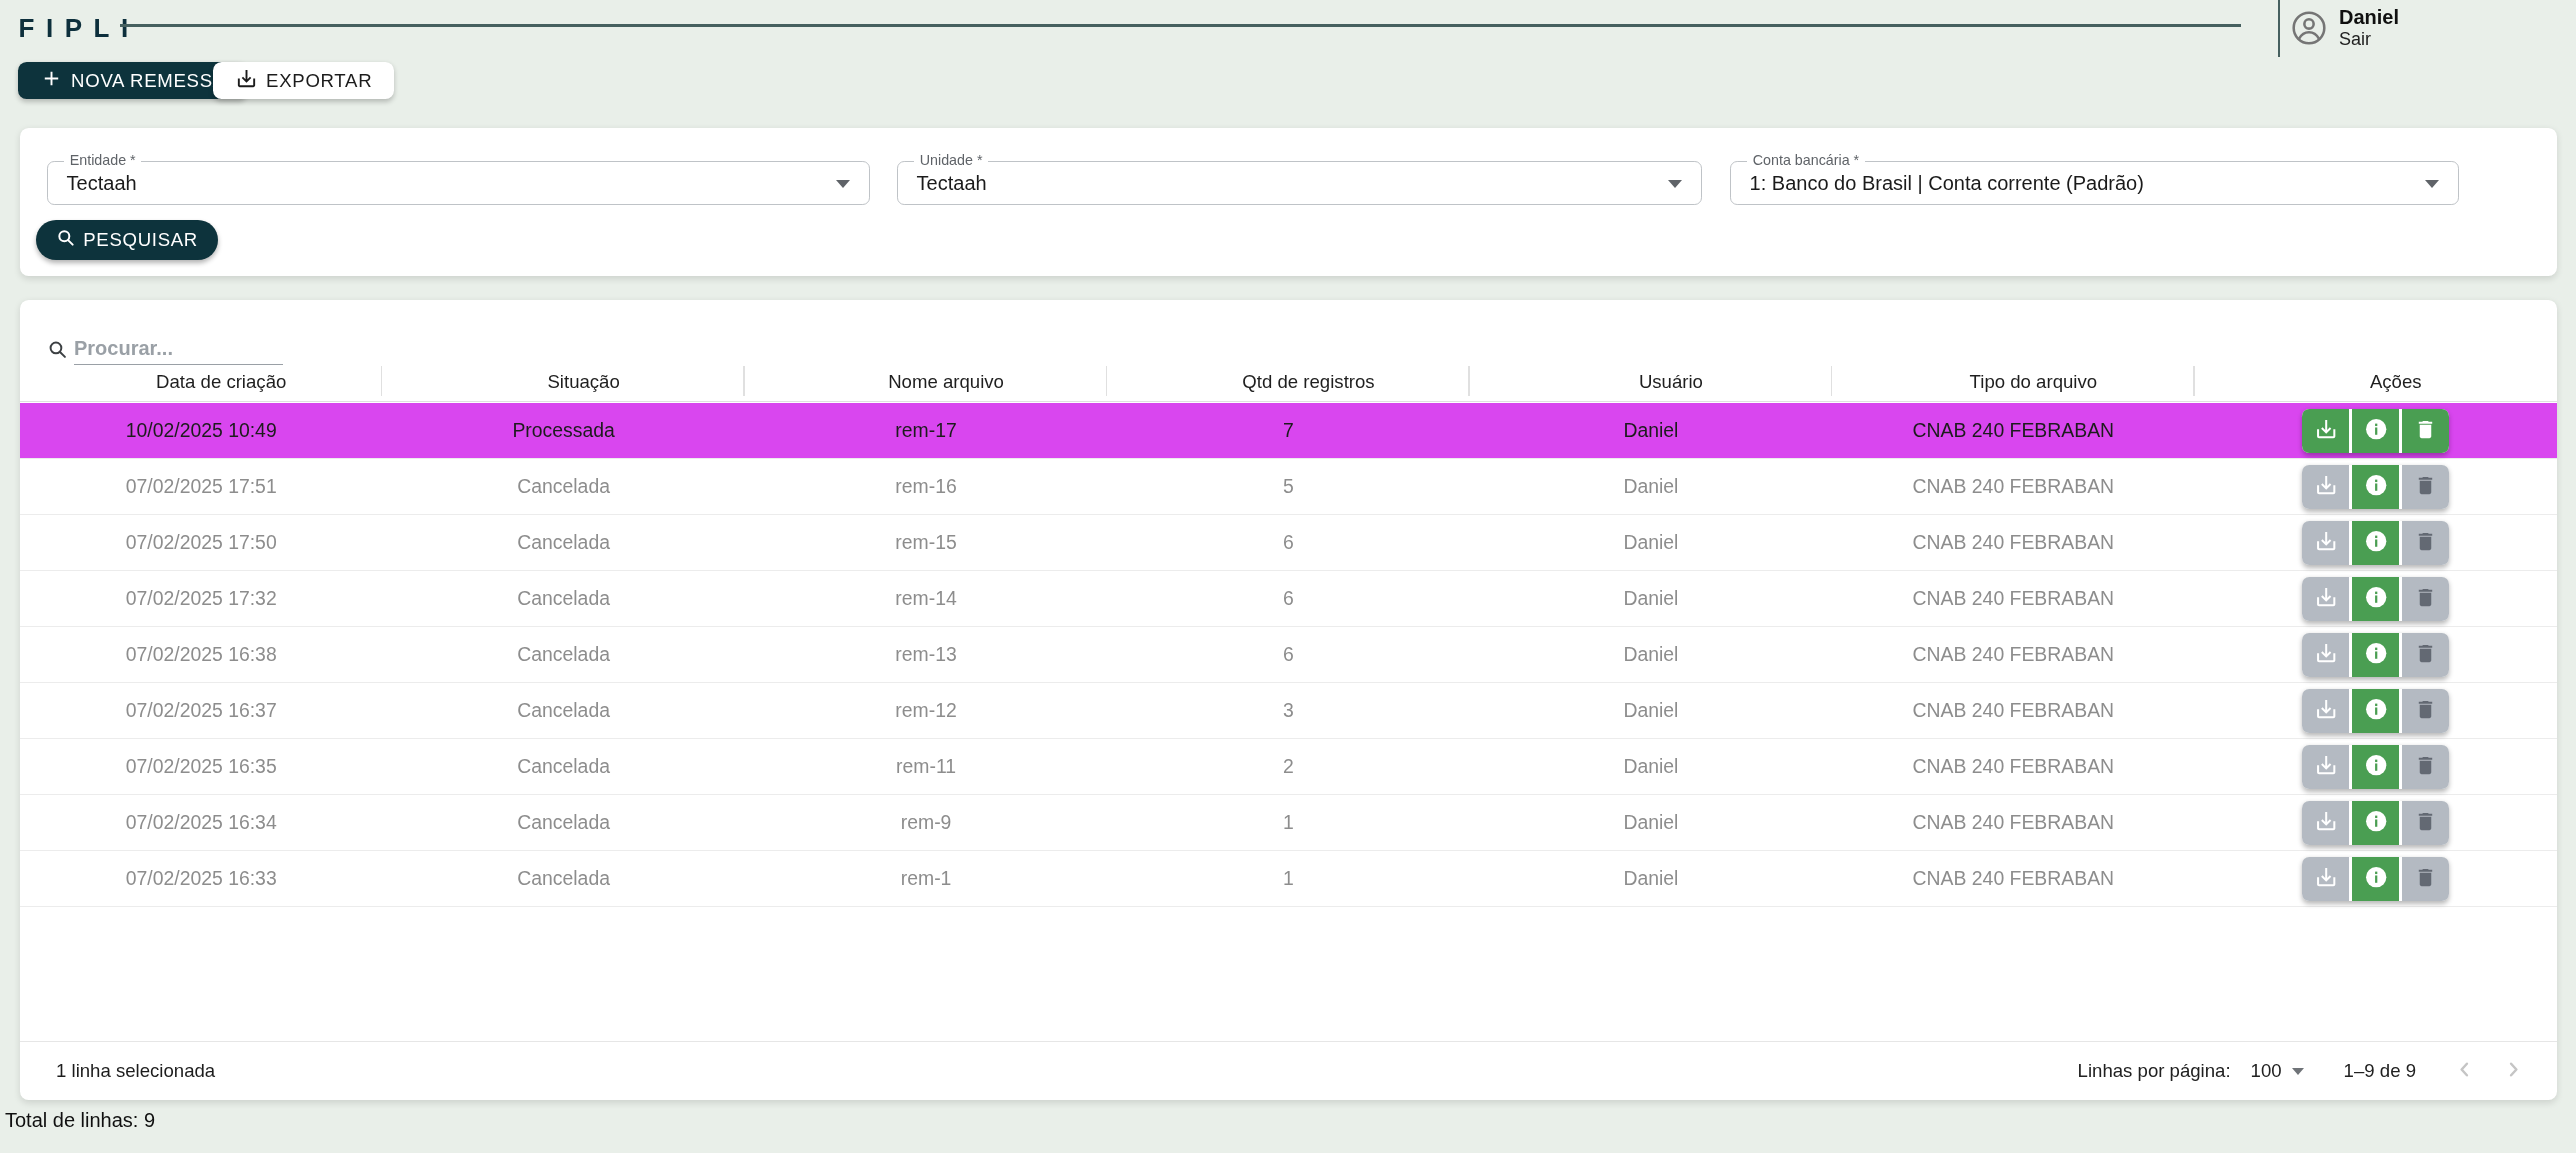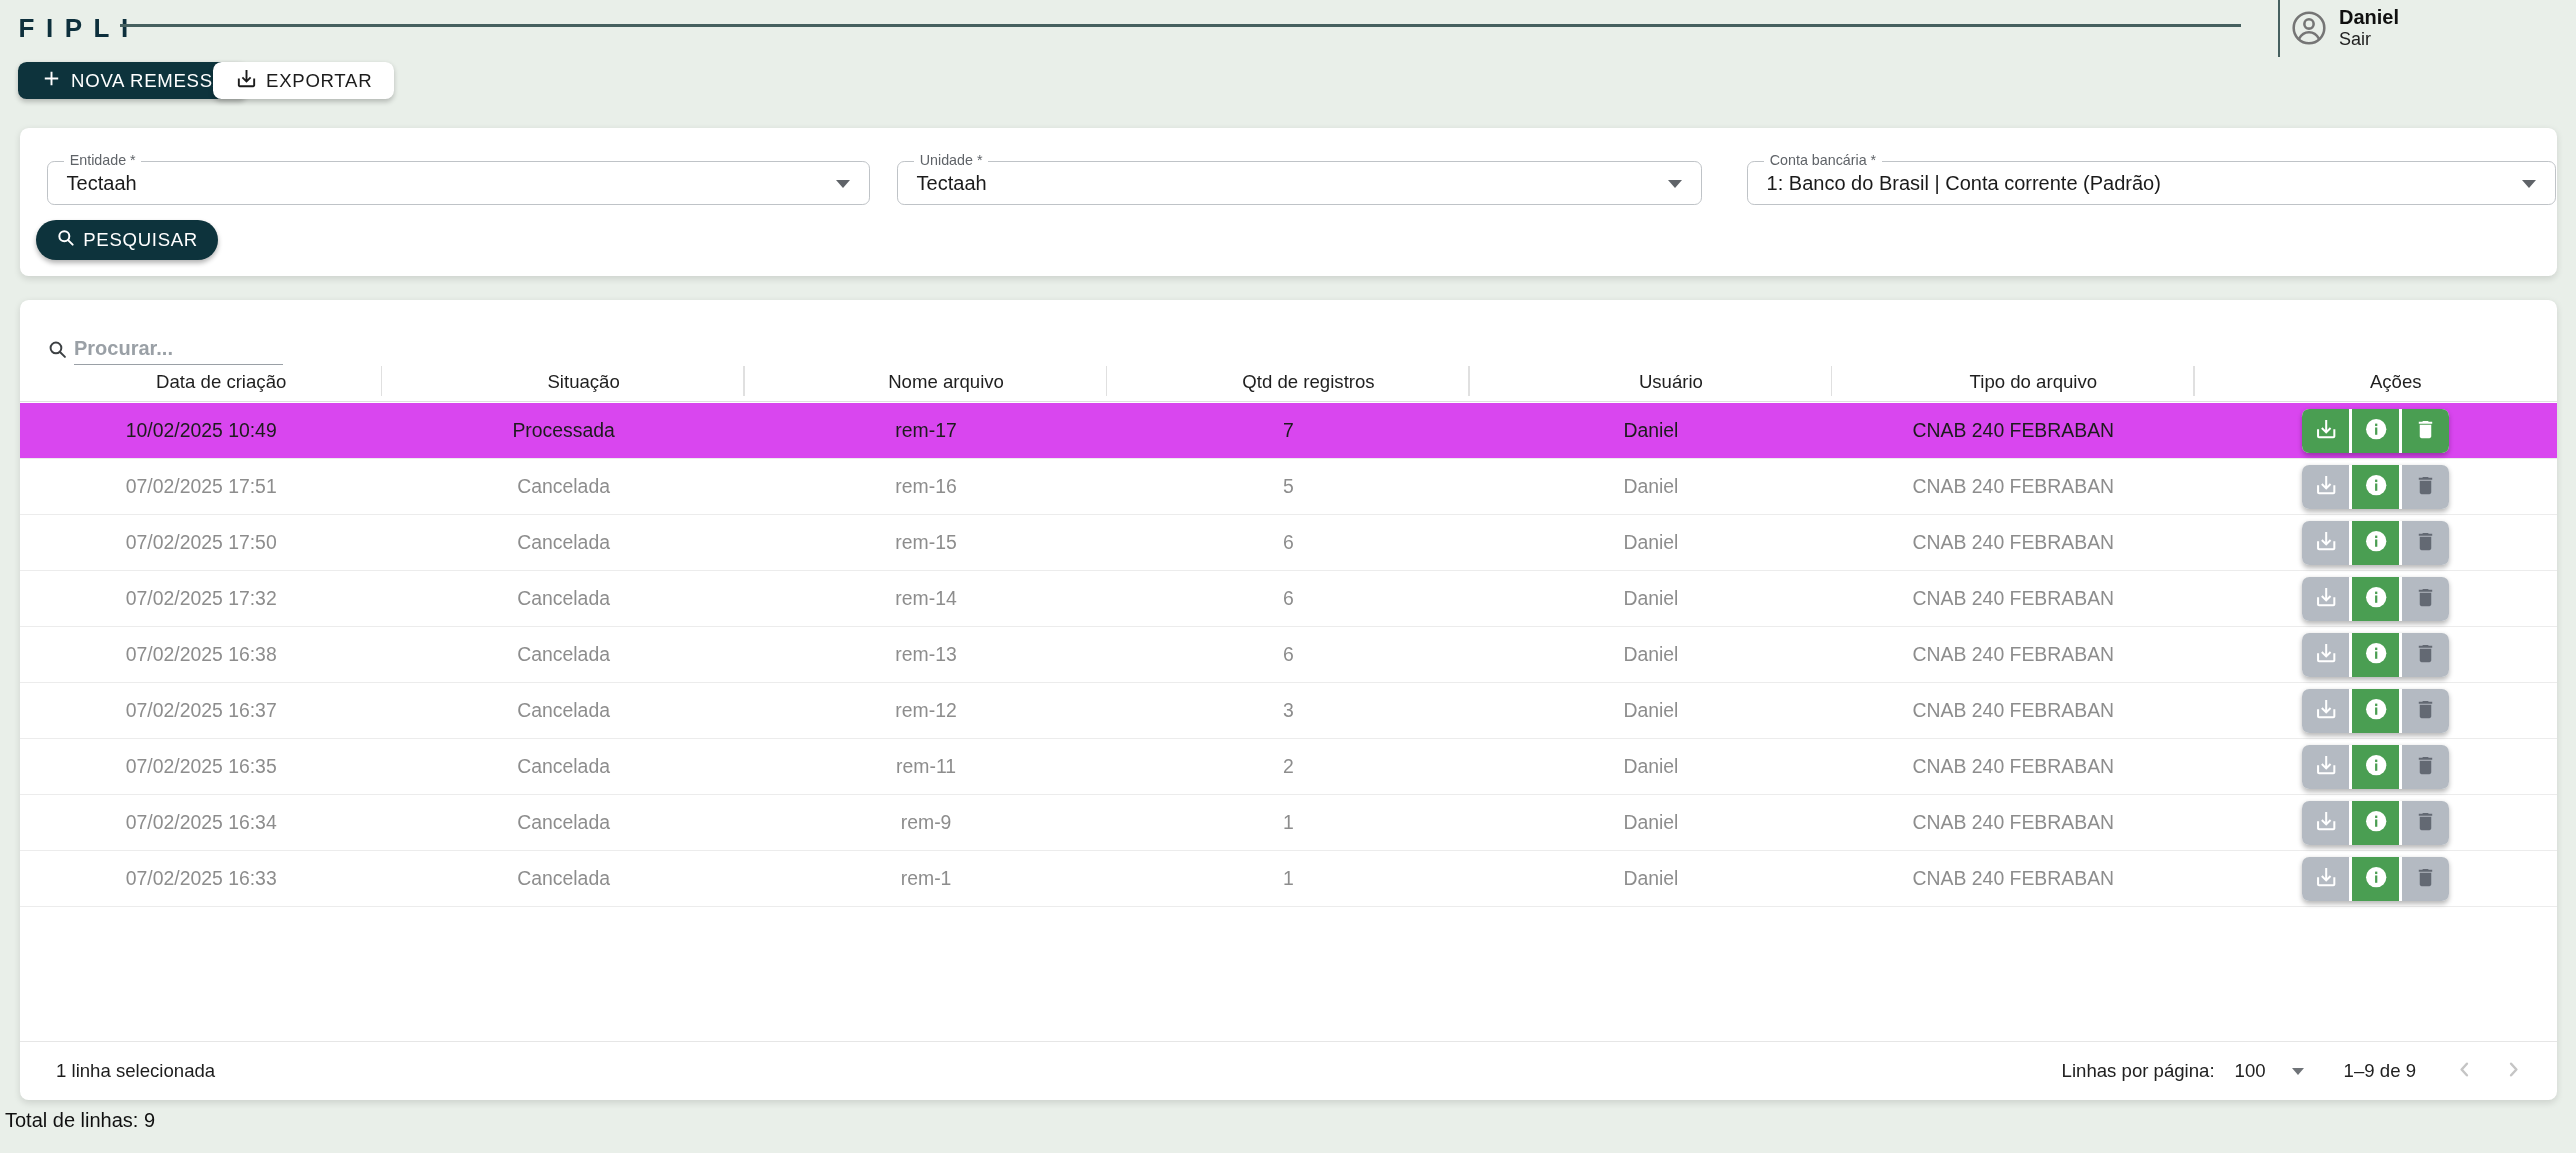--- a/index.html
+++ b/index.html
@@ -71,21 +71,21 @@
     font-size: 20px; color: #1b1b1b; white-space: nowrap;
   }
   .caret {
     position: absolute; right: 18.6px; top: 50%; transform: translateY(-38%);
     width: 0; height: 0;
     border-left: 7.2px solid transparent; border-right: 7.2px solid transparent;
     border-top: 8.6px solid #5f6368;
   }
   .field-entity { left: 27px;   width: 823px; }
   .field-unit   { left: 877px; width: 805px; }
-  .field-bank   { left: 1710px; width: 809px; margin-left: 17px; }
+  .field-bank   { left: 1710px; width: 729px; }
 
   .btn-search {
     position: absolute; left: 16px; top: 92px; height: 40px;
     display: inline-flex; align-items: center; gap: 7.2px;
     border: none; border-radius: 20px; padding: 0 20px;
     background: #0d333c; color: #fff;
     font-family: inherit; font-size: 18.6px; letter-spacing: 0.7px;
     cursor: pointer; box-shadow: 0 2.9px 5.7px rgba(0,0,0,0.3);
   }
 
@@ -146,21 +146,21 @@
     position: absolute; bottom: 0; left: 0; width: 100%; height: 59px;
     border-top: 1.4px solid #e6e6e6;
     display: flex; align-items: center;
   }
   .selection-count { margin-left: 36px; font-size: 18.6px; color: #1d1d1d; }
   .tfoot-right {
     margin-left: auto; margin-right: 32px;
     display: flex; align-items: center; gap: 20px;
     font-size: 18.6px; color: #212121;
   }
-  .rpp-select { display: flex; align-items: center; gap: 26px; cursor: pointer; }
+  .rpp-select { display: flex; align-items: center; gap: 10px; cursor: pointer; }
   .rpp-caret {
     width: 0; height: 0;
     border-left: 6.5px solid transparent; border-right: 6.5px solid transparent;
     border-top: 7.2px solid #6f7378;
   }
   .range { margin-left: 20px; }
   .pager { display: flex; align-items: center; gap: 26px; margin-left: 17px; }
   .pager button { border: none; background: transparent; cursor: default; padding: 0; }
 
   .total-line {

